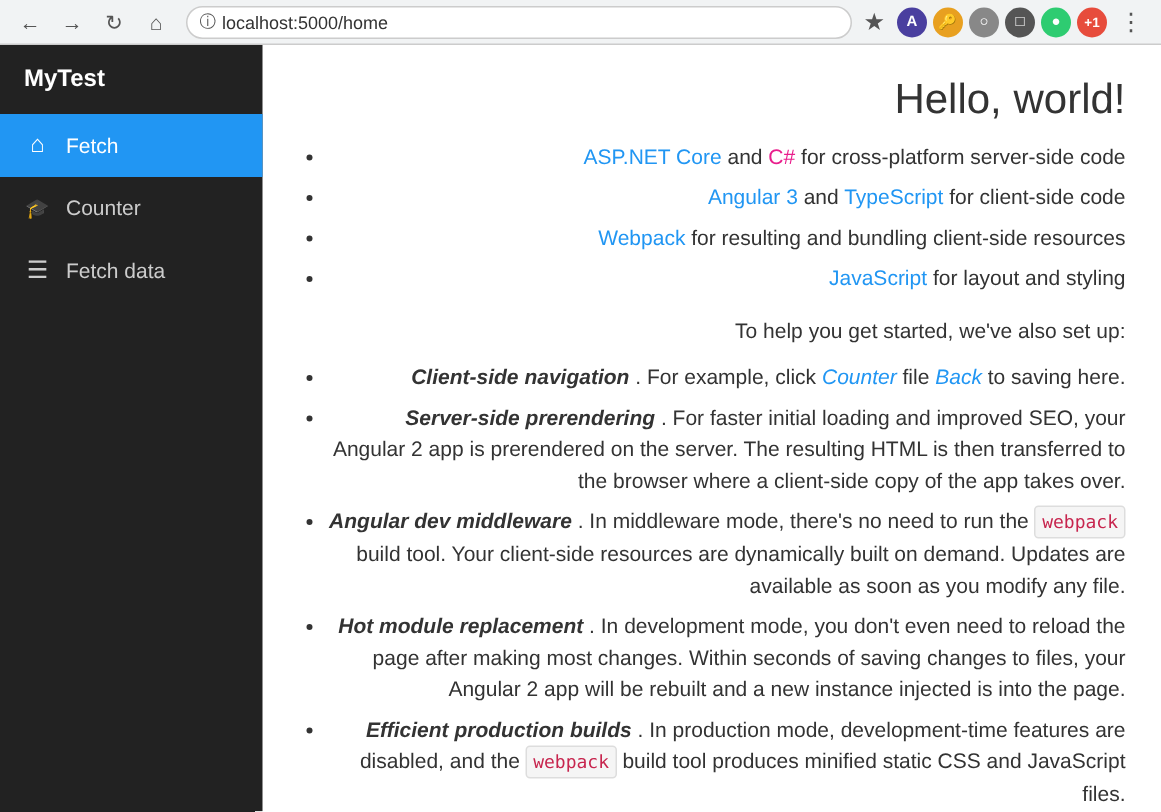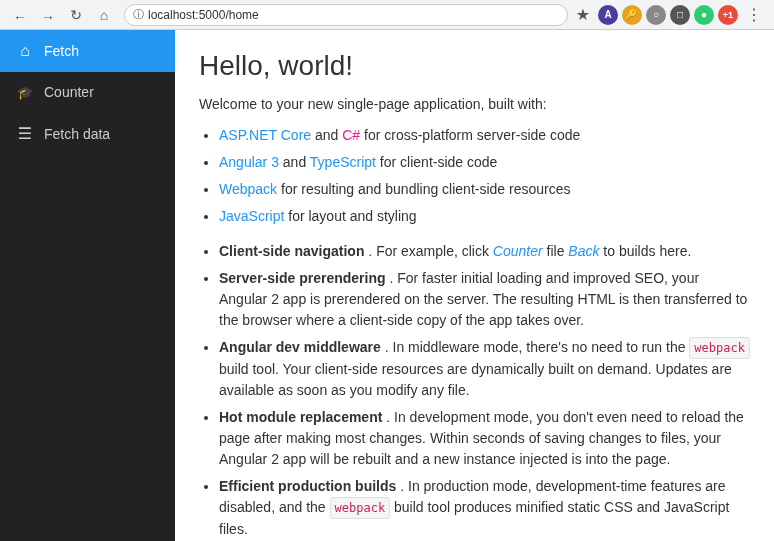--- a/index.html
+++ b/index.html
@@ -83,20 +83,21 @@
       width: 18px;
       text-align: center;
     }
 
     
     .main-content {
       flex: 1;
       padding: 20px 24px;
       overflow-y: auto;
       background: #fff;
+      text-align: right;
     }
     .main-content h1 {
       font-size: 28px;
       font-weight: normal;
       margin-bottom: 12px;
       color: #333;
     }
     .main-content p {
       font-size: 14px;
       color: #333;
@@ -108,21 +109,21 @@
       margin-bottom: 14px;
     }
     .main-content ul li {
       margin-bottom: 6px;
       font-size: 14px;
       line-height: 1.5;
       color: #333;
     }
     a.link-blue { color: #2196F3; text-decoration: none; }
     a.link-pink { color: #e91e8c; text-decoration: none; }
-    .bold { font-weight: bold; }
+    .bold { font-weight: bold; font-style: italic; }
     .italic { font-style: italic; }
     .code-badge {
       display: inline-block;
       background: #f5f5f5;
       border: 1px solid #ddd;
       border-radius: 3px;
       padding: 1px 4px;
       font-family: monospace;
       font-size: 12px;
       color: #c7254e;
@@ -150,20 +151,21 @@
     <div class="browser-icon-circle" style="background:#555;color:#fff;">□</div>
     <div class="browser-icon-circle" style="background:#2ecc71;color:#fff;">●</div>
     <div class="browser-icon-circle" style="background:#e74c3c;color:#fff;font-size:9px;font-weight:bold;">+1</div>
     <button class="nav-btn" style="font-size:16px;">⋮</button>
   </div>
 </div>
 
 <div class="app-layout">
 
   <div class="sidebar">
+    <div class="sidebar-brand">MyTest</div>
     <nav class="sidebar-nav">
 
       <a class="sidebar-item active">
         <span class="icon">⌂</span>
         <span>Fetch</span>
       </a>
 
       <a class="sidebar-item">
         <span class="icon" style="font-size:13px;">🎓</span>
         <span>Counter</span>
@@ -174,21 +176,20 @@
         <span>Fetch data</span>
       </a>
 
     </nav>
   </div>
 
   <div class="main-content">
 
     <h1>Hello, world!</h1>
 
-    <p>Welcome to your new single-page application, built with:</p>
 
     <ul>
       <li>
         <a class="link-blue">ASP.NET Core</a>
         <span> and </span>
         <a class="link-pink">C#</a>
         <span> for cross-platform server-side code</span>
       </li>
       <li>
         <a class="link-blue">Angular 3</a>
@@ -199,30 +200,31 @@
       <li>
         <a class="link-blue">Webpack</a>
         <span> for resulting and bundling client-side resources</span>
       </li>
       <li>
         <a class="link-blue">JavaScript</a>
         <span> for layout and styling</span>
       </li>
     </ul>
 
+    <p>To help you get started, we've also set up:</p>
 
     <ul>
 
       <li>
         <span class="bold">Client-side navigation</span>
         <span>. For example, click </span>
         <a class="link-blue italic">Counter</a>
         <span> file </span>
         <a class="link-blue italic">Back</a>
-        <span> to builds here.</span>
+        <span> to saving here.</span>
       </li>
 
       <li>
         <span class="bold">Server-side prerendering</span>
         <span>. For faster initial loading and improved SEO, your Angular 2 app is prerendered on the server. The resulting HTML is then transferred to the browser where a client-side copy of the app takes over.</span>
       </li>
 
       <li>
         <span class="bold">Angular dev middleware</span>
         <span>. In middleware mode, there's no need to run the </span>

